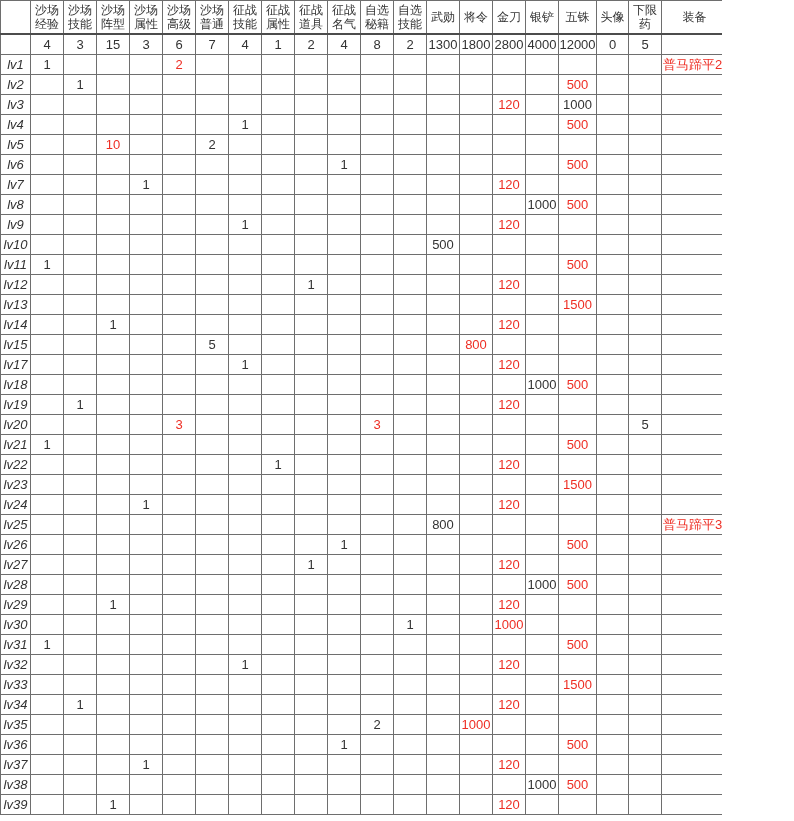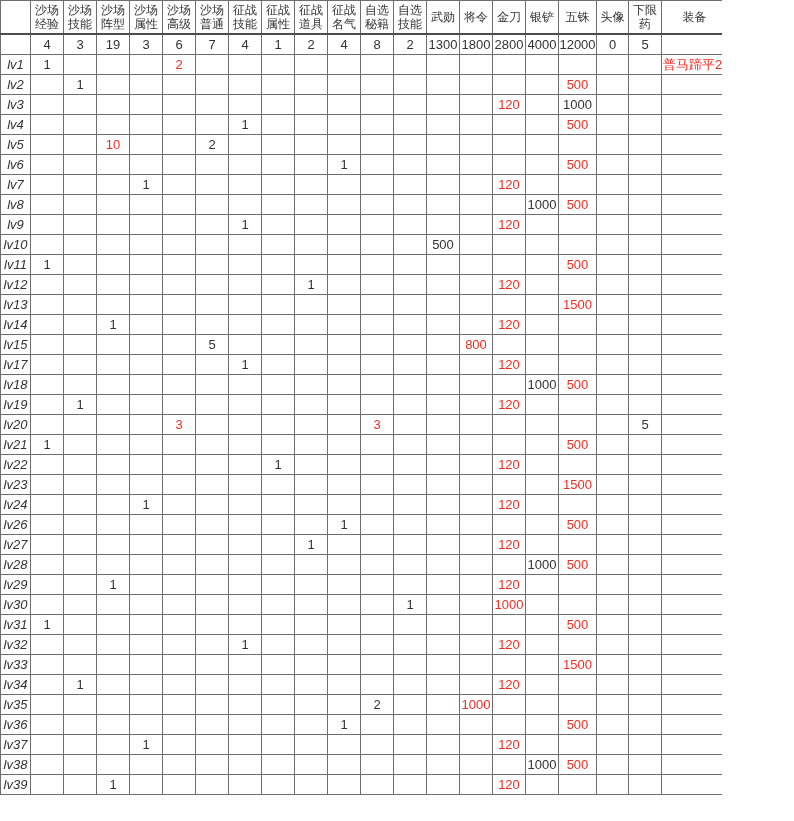--- a/index.html
+++ b/index.html
@@ -112,21 +112,21 @@
           <th>装备</th>
           <th>玉符</th>
           <th>历史武将</th>
         </tr>
       </thead>
       <tbody>
         <tr class="totals">
           <td class="rowlabel"></td>
           <td>4</td>
           <td>3</td>
-          <td>19</td>
+          <td>15</td>
           <td>3</td>
           <td>6</td>
           <td>7</td>
           <td>4</td>
           <td>1</td>
           <td>2</td>
           <td>4</td>
           <td>8</td>
           <td>2</td>
           <td>1300</td>
@@ -709,20 +709,45 @@
           <td class="red">120</td>
           <td></td>
           <td></td>
           <td></td>
           <td></td>
           <td class="left"></td>
           <td></td>
           <td></td>
         </tr>
         <tr class="data-row">
+          <td class="rowlabel">lv25</td>
+          <td></td>
+          <td></td>
+          <td></td>
+          <td></td>
+          <td></td>
+          <td></td>
+          <td></td>
+          <td></td>
+          <td></td>
+          <td></td>
+          <td></td>
+          <td></td>
+          <td>800</td>
+          <td></td>
+          <td></td>
+          <td></td>
+          <td></td>
+          <td></td>
+          <td></td>
+          <td class="left red">普马蹄平3</td>
+          <td></td>
+          <td></td>
+        </tr>
+        <tr class="data-row">
           <td class="rowlabel">lv26</td>
           <td></td>
           <td></td>
           <td></td>
           <td></td>
           <td></td>
           <td></td>
           <td></td>
           <td></td>
           <td></td>

